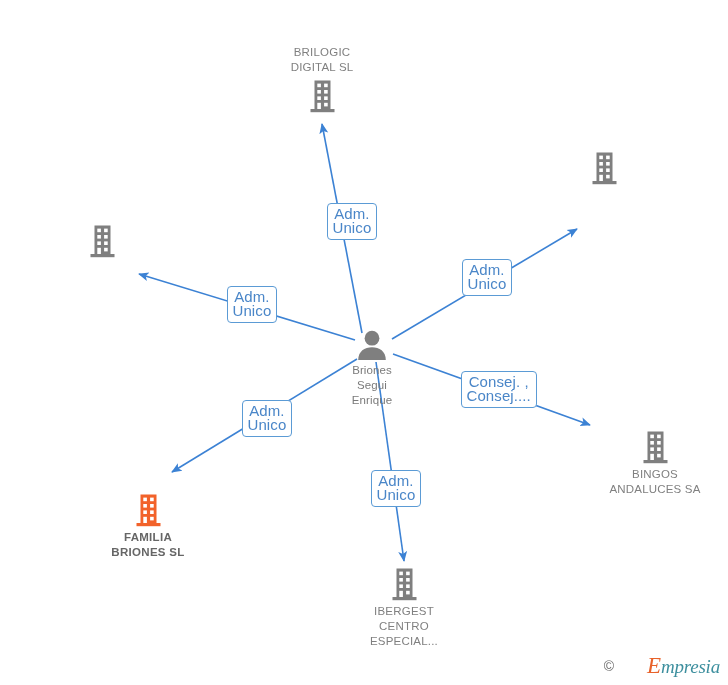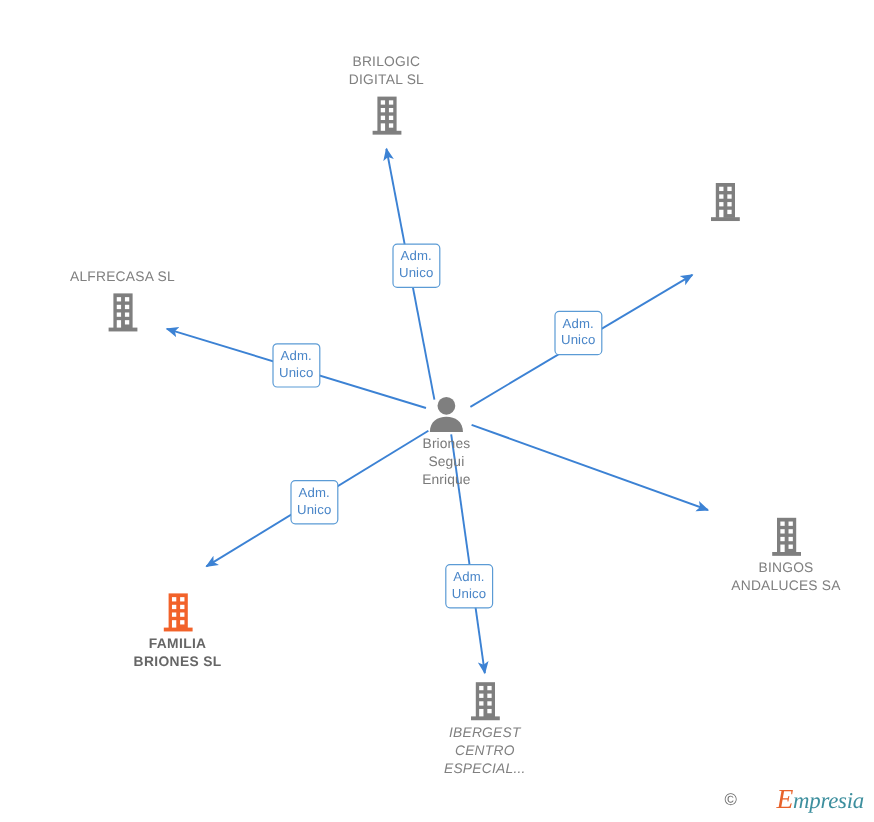--- a/index.html
+++ b/index.html
@@ -54,21 +54,21 @@
     color: #7a7a7a;
     letter-spacing: 0.1px;
   }
   .edge-label {
     position: absolute;
     box-sizing: border-box;
     background: #ffffff;
     border: 1px solid #5b9bd5;
     border-radius: 4px;
     color: #4a86c8;
-    font-size: 11px;
+    font-size: 15px;
     line-height: 14px;
     text-align: center;
     padding: 3px 5px 4px 5px;
     white-space: pre-line;
     letter-spacing: 0.1px;
   }
   #watermark {
     position: absolute;
     right: 8px;
     bottom: 6px;
@@ -156,21 +156,20 @@
         <rect x="16.1" y="11" width="3.6" height="3.6" fill="#ffffff"></rect>
         <rect x="9.3" y="17.4" width="3.6" height="3.6" fill="#ffffff"></rect>
         <rect x="16.1" y="17.4" width="3.6" height="3.6" fill="#ffffff"></rect>
         <rect x="9.3" y="23.8" width="3.6" height="6.2" fill="#ffffff"></rect>
         <rect x="16.1" y="23.8" width="3.6" height="3.6" fill="#ffffff"></rect>
       </svg>
     </span>
   </div>
 
   <div class="node" style="left:102px; top:224px;">
-    <span class="node-label" style="margin:0 0 4px 0;">ALFRECASA SL</span>
     <span class="node-icon">
       <svg width="29" height="34" viewBox="0 0 29 34" xmlns="http://www.w3.org/2000/svg">
         <rect x="6.5" y="1.5" width="16" height="29" fill="#7f7f7f"></rect>
         <rect x="2.5" y="30" width="24" height="3.2" fill="#7f7f7f"></rect>
         <rect x="9.3" y="4.6" width="3.6" height="3.6" fill="#ffffff"></rect>
         <rect x="16.1" y="4.6" width="3.6" height="3.6" fill="#ffffff"></rect>
         <rect x="9.3" y="11" width="3.6" height="3.6" fill="#ffffff"></rect>
         <rect x="16.1" y="11" width="3.6" height="3.6" fill="#ffffff"></rect>
         <rect x="9.3" y="17.4" width="3.6" height="3.6" fill="#ffffff"></rect>
         <rect x="16.1" y="17.4" width="3.6" height="3.6" fill="#ffffff"></rect>
@@ -211,21 +210,21 @@
         <rect x="9.3" y="17.4" width="3.6" height="3.6" fill="#ffffff"></rect>
         <rect x="16.1" y="17.4" width="3.6" height="3.6" fill="#ffffff"></rect>
         <rect x="9.3" y="23.8" width="3.6" height="6.2" fill="#ffffff"></rect>
         <rect x="16.1" y="23.8" width="3.6" height="3.6" fill="#ffffff"></rect>
       </svg>
     </span>
     <span class="node-label bold">FAMILIA
 BRIONES  SL</span>
   </div>
 
-  <div class="node" style="left:404px; top:567px;font-style:italic;">
+  <div class="node" style="left:404px; top:567px;">
     <span class="node-icon">
       <svg width="29" height="34" viewBox="0 0 29 34" xmlns="http://www.w3.org/2000/svg">
         <rect x="6.5" y="1.5" width="16" height="29" fill="#7f7f7f"></rect>
         <rect x="2.5" y="30" width="24" height="3.2" fill="#7f7f7f"></rect>
         <rect x="9.3" y="4.6" width="3.6" height="3.6" fill="#ffffff"></rect>
         <rect x="16.1" y="4.6" width="3.6" height="3.6" fill="#ffffff"></rect>
         <rect x="9.3" y="11" width="3.6" height="3.6" fill="#ffffff"></rect>
         <rect x="16.1" y="11" width="3.6" height="3.6" fill="#ffffff"></rect>
         <rect x="9.3" y="17.4" width="3.6" height="3.6" fill="#ffffff"></rect>
         <rect x="16.1" y="17.4" width="3.6" height="3.6" fill="#ffffff"></rect>
@@ -237,20 +236,22 @@
 CENTRO
 ESPECIAL...</span>
   </div>
 
   <div class="edge-label" style="left: 326.5px; top: 202.5px;">Adm.
 Unico</div>
   <div class="edge-label" style="left: 461.5px; top: 258.5px;">Adm.
 Unico</div>
   <div class="edge-label" style="left: 226.5px; top: 285.5px;">Adm.
 Unico</div>
+  <div class="edge-label" style="left: 460.5px; top: 370.5px;">Consej. ,
+Consej....</div>
   <div class="edge-label" style="left: 241.5px; top: 399.5px;">Adm.
 Unico</div>
   <div class="edge-label" style="left: 370.5px; top: 469.5px;">Adm.
 Unico</div>
 
   <div id="watermark">
     <span class="wm-copy">©</span>
     <span class="wm-text"><span class="wm-e">E</span><span>mpresia</span></span>
   </div>
 

